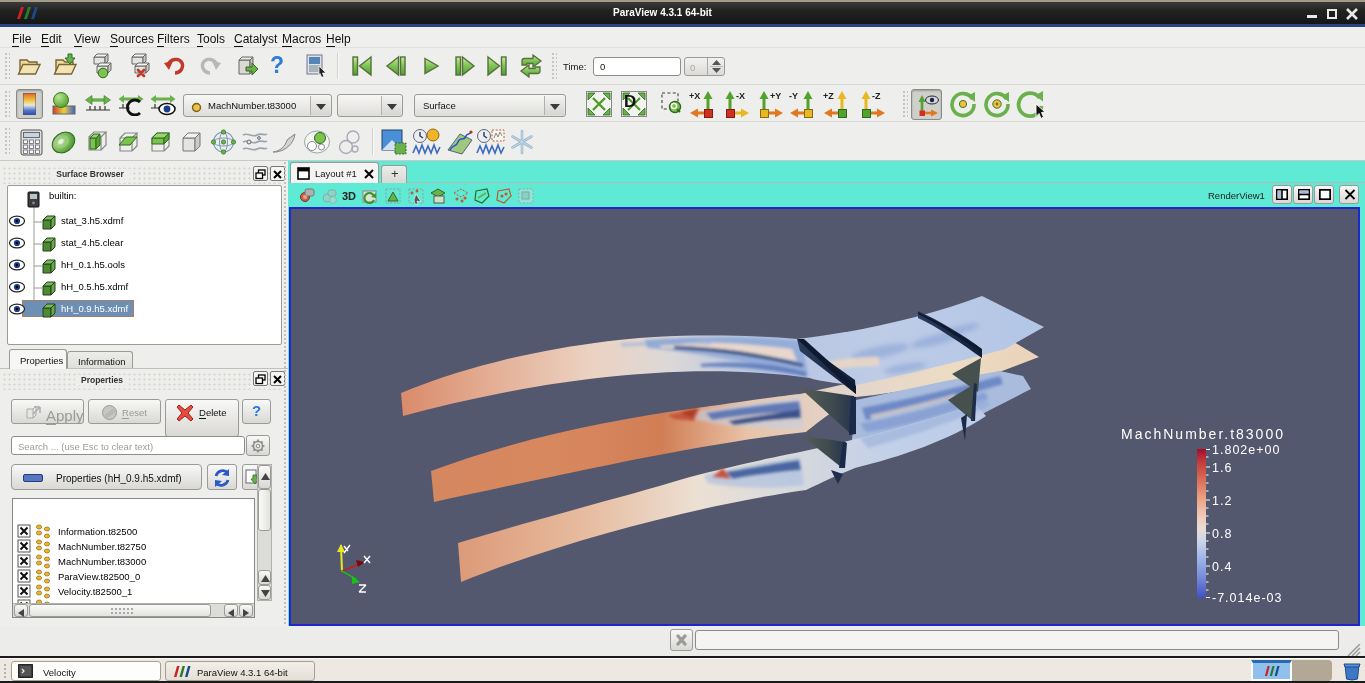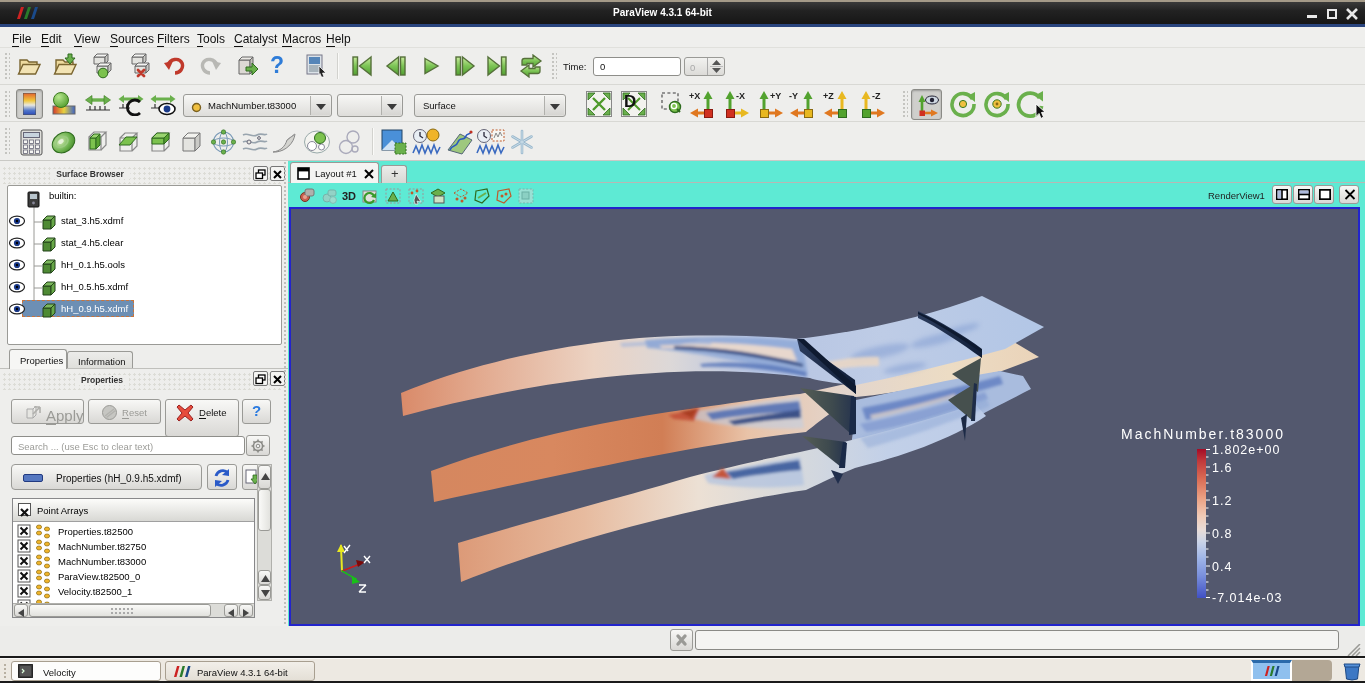--- a/index.html
+++ b/index.html
@@ -726,28 +726,22 @@
         </svg>
     </div>
     <div class="btn" style="left:0px;top:120px;width:13px;height:15px">
       <svg width="13" height="13" viewBox="0 0 13 13">
           <path d="M6.5,10 L11,3 L2,3 Z" fill="#444"></path>
         </svg>
     </div>
   </div>
 
   <div id="parrays">
-    <div class="abs" style="left:0;top:0;width:241px;height:23px;background:linear-gradient(#fcfcfa,#d8d8d4);border-bottom:1px solid #a0a0a0">
-      <div class="chk" style="left:5px;top:4px"><svg width="11" height="11" viewBox="0 0 11 11">
-            <path d="M2,2 L9,9 M9,2 L2,9" stroke="#111" stroke-width="2.2"></path>
-          </svg></div>
-      <span class="abs" style="left:24px;top:6px;font-size:9.5px">Point Arrays</span>
-    </div>
     <div class="parow" style="top:23px">
-        <span class="abs" style="left:45px;top:4px">Properties.t82500</span>
+        <span class="abs" style="left:45px;top:4px">Information.t82500</span>
       </div>
     <div class="parow" style="top:38px">
         <span class="abs" style="left:45px;top:4px">MachNumber.t82750</span>
       </div>
     <div class="parow" style="top:53px">
         <span class="abs" style="left:45px;top:4px">MachNumber.t83000</span>
       </div>
     <div class="parow" style="top:68px">
         <span class="abs" style="left:45px;top:4px">ParaView.t82500_0</span>
       </div>

